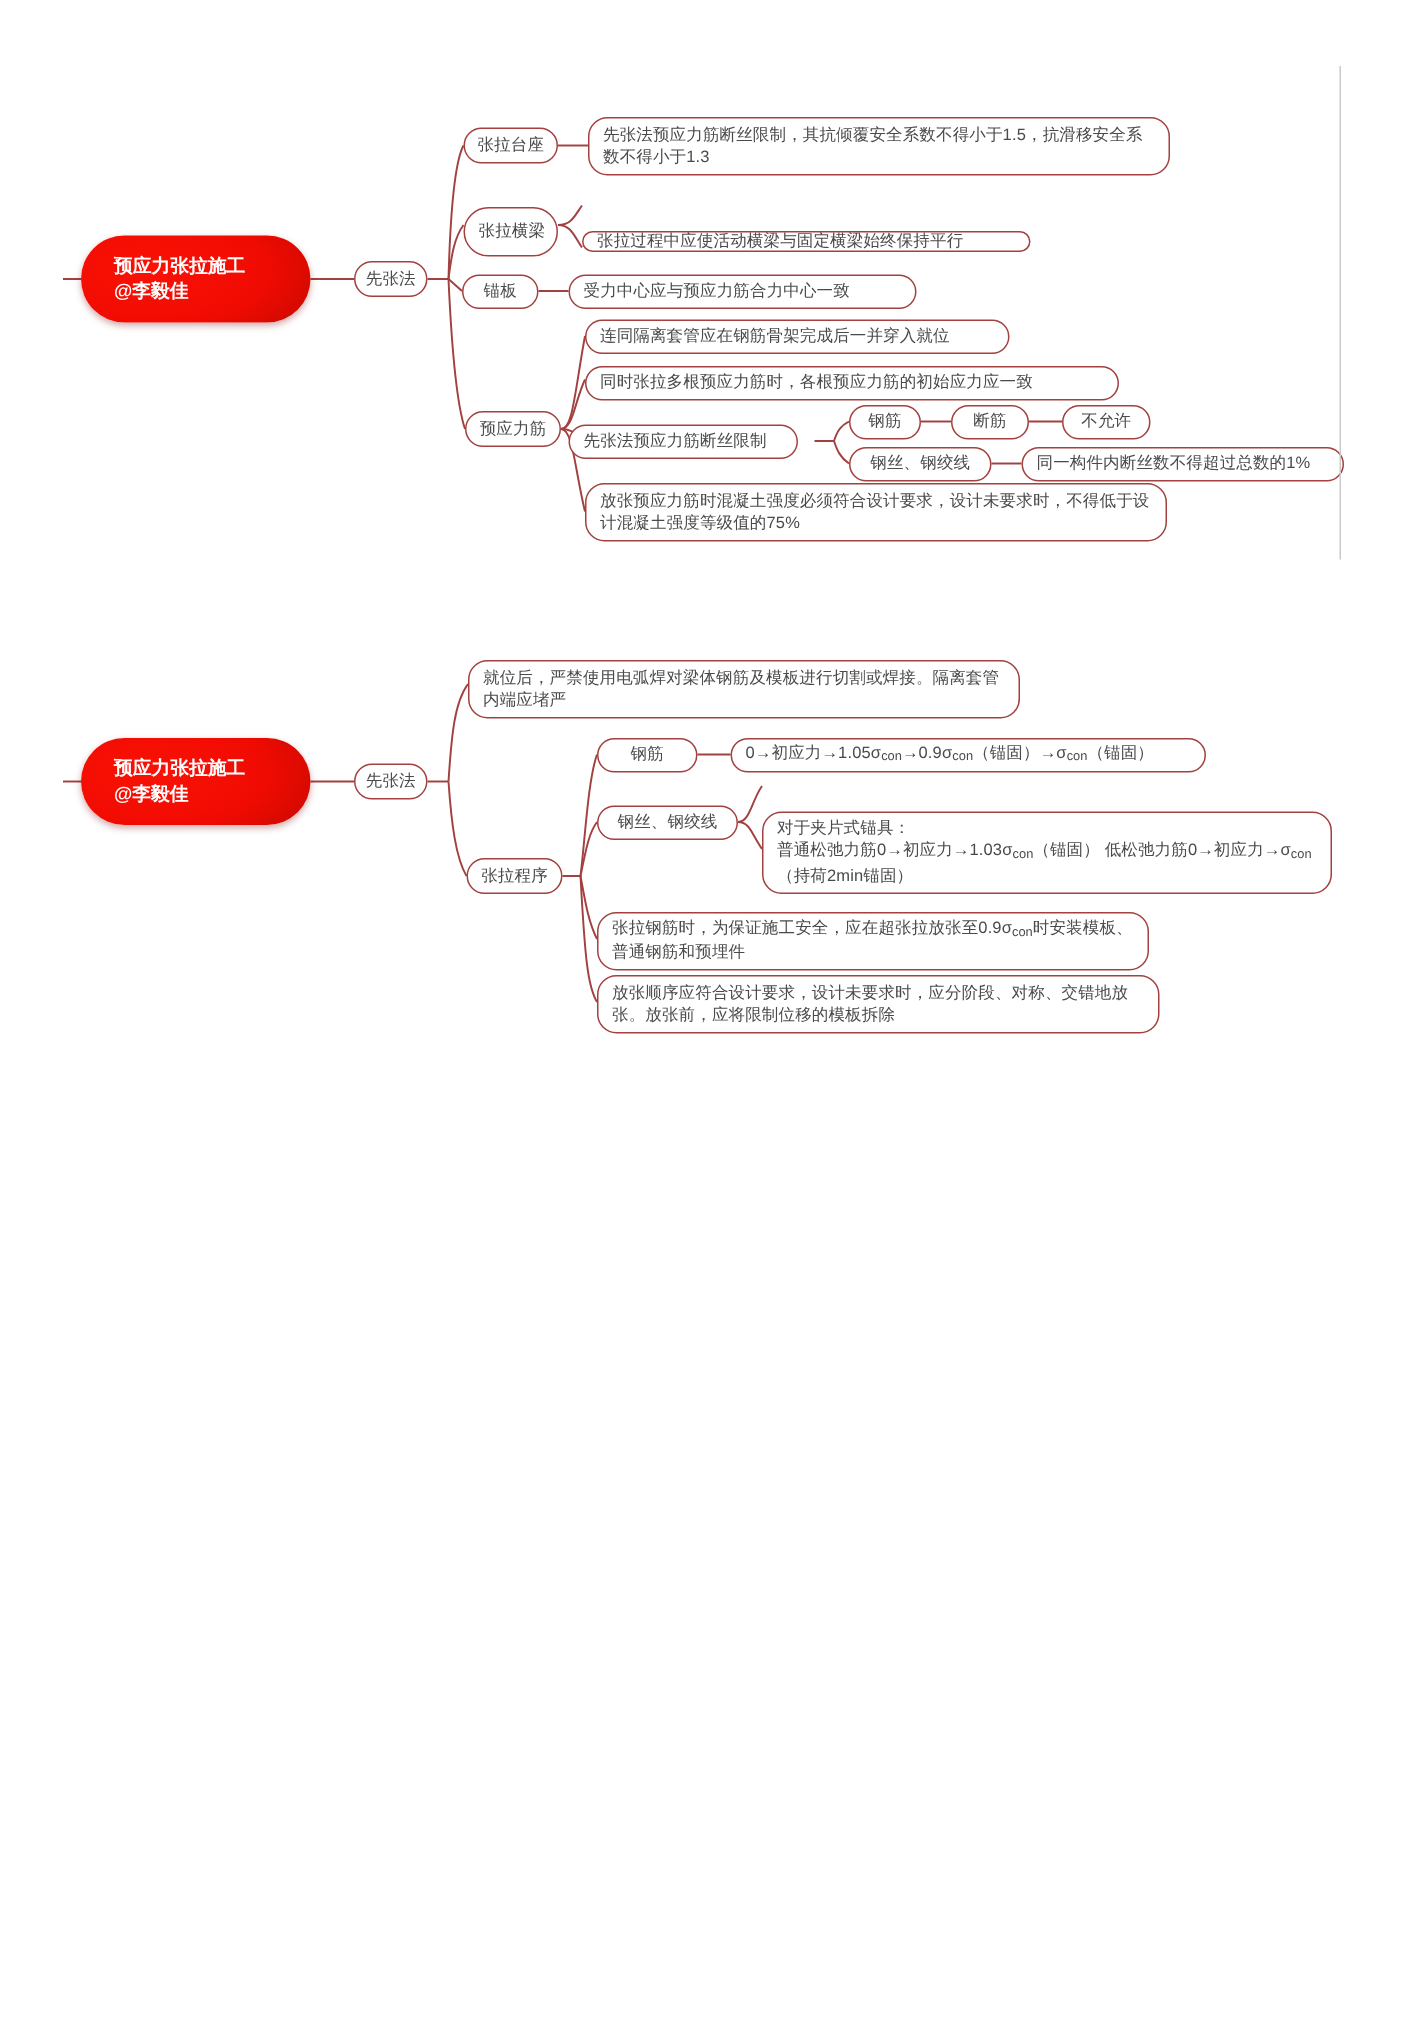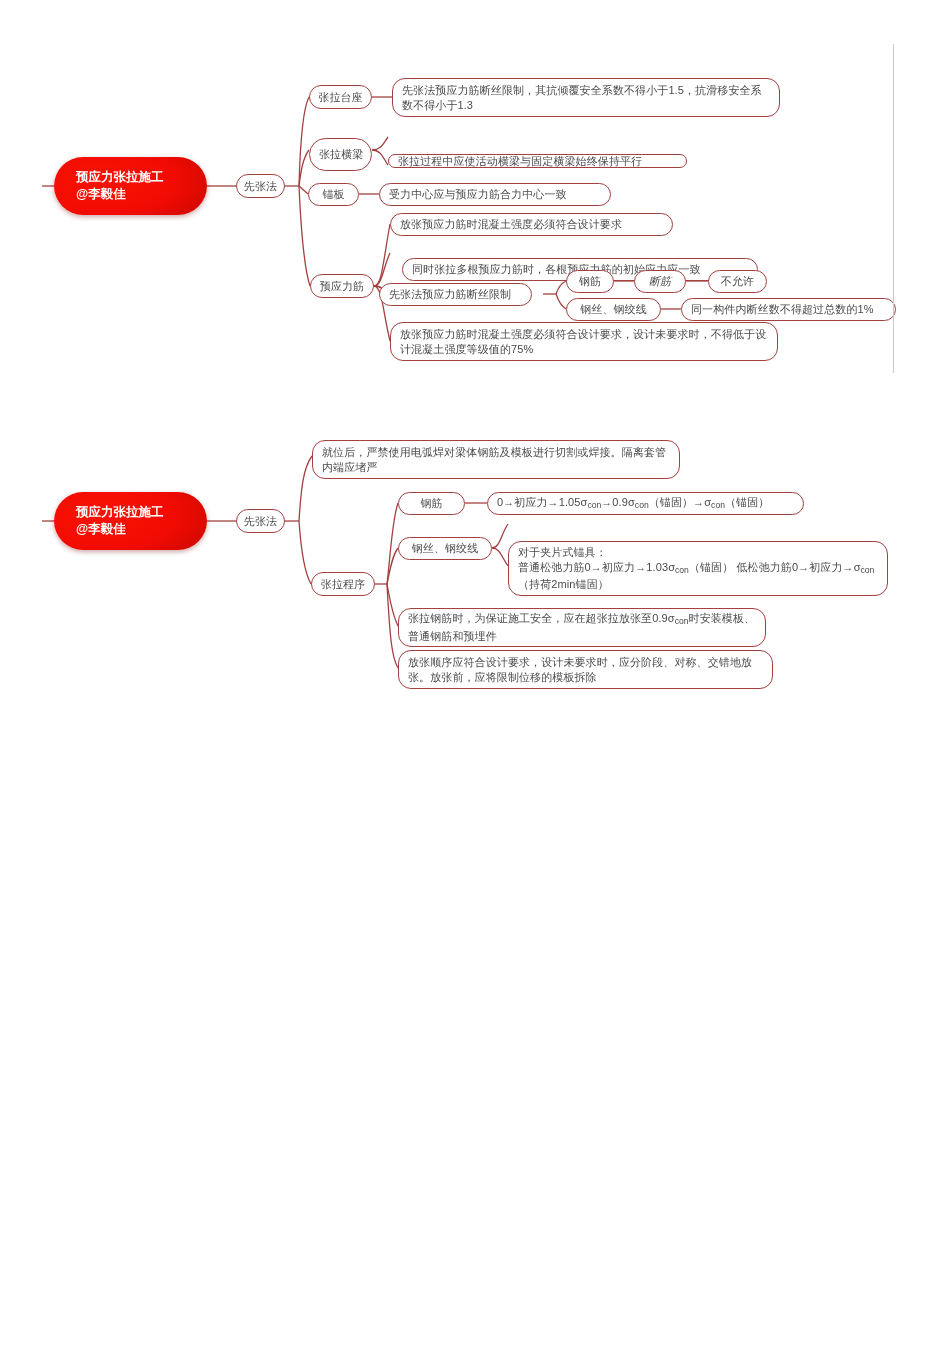--- a/index.html
+++ b/index.html
@@ -147,36 +147,36 @@
     <span>锚板</span>
   </div>
   <div class="node" style="left:379px;top:183px;width:232px;height:23px;">
     <span>受力中心应与预应力筋合力中心一致</span>
   </div>
 
   <div class="node" style="left:310px;top:274px;width:64px;height:24px;justify-content:center;">
     <span>预应力筋</span>
   </div>
   <div class="node" style="left:390px;top:213px;width:283px;height:23px;">
-    <span>放张预应力筋时混凝土强度必须符合设计要求</span>
-  </div>
-  <div class="node" style="left:390px;top:258px;width:356px;height:23px;margin-left:12px;">
+    <span>连同隔离套管应在钢筋骨架完成后一并穿入就位</span>
+  </div>
+  <div class="node" style="left:390px;top:244px;width:356px;height:23px;">
     <span>同时张拉多根预应力筋时，各根预应力筋的初始应力应一致</span>
   </div>
   <div class="node" style="left:379px;top:283px;width:153px;height:23px;text-align:right;">
     <span>先张法预应力筋断丝限制</span>
   </div>
   <div class="node wrap" style="left:390px;top:322px;width:388px;height:39px;">
     <span class="inner">放张预应力筋时混凝土强度必须符合设计要求，设计未要求时，不得低于设计混凝土强度等级值的75%</span>
   </div>
 
   <div class="node" style="left:566px;top:270px;width:48px;height:23px;justify-content:center;">
     <span>钢筋</span>
   </div>
-  <div class="node" style="left:634px;top:270px;width:52px;height:23px;justify-content:center;font-style:italic;">
+  <div class="node" style="left:634px;top:270px;width:52px;height:23px;justify-content:center;">
     <span>断筋</span>
   </div>
   <div class="node" style="left:708px;top:270px;width:59px;height:23px;justify-content:center;">
     <span>不允许</span>
   </div>
   <div class="node" style="left:566px;top:298px;width:95px;height:23px;justify-content:center;">
     <span>钢丝、钢绞线</span>
   </div>
   <div class="node" style="left:681px;top:298px;width:215px;height:23px;">
     <span>同一构件内断丝数不得超过总数的1%</span>

